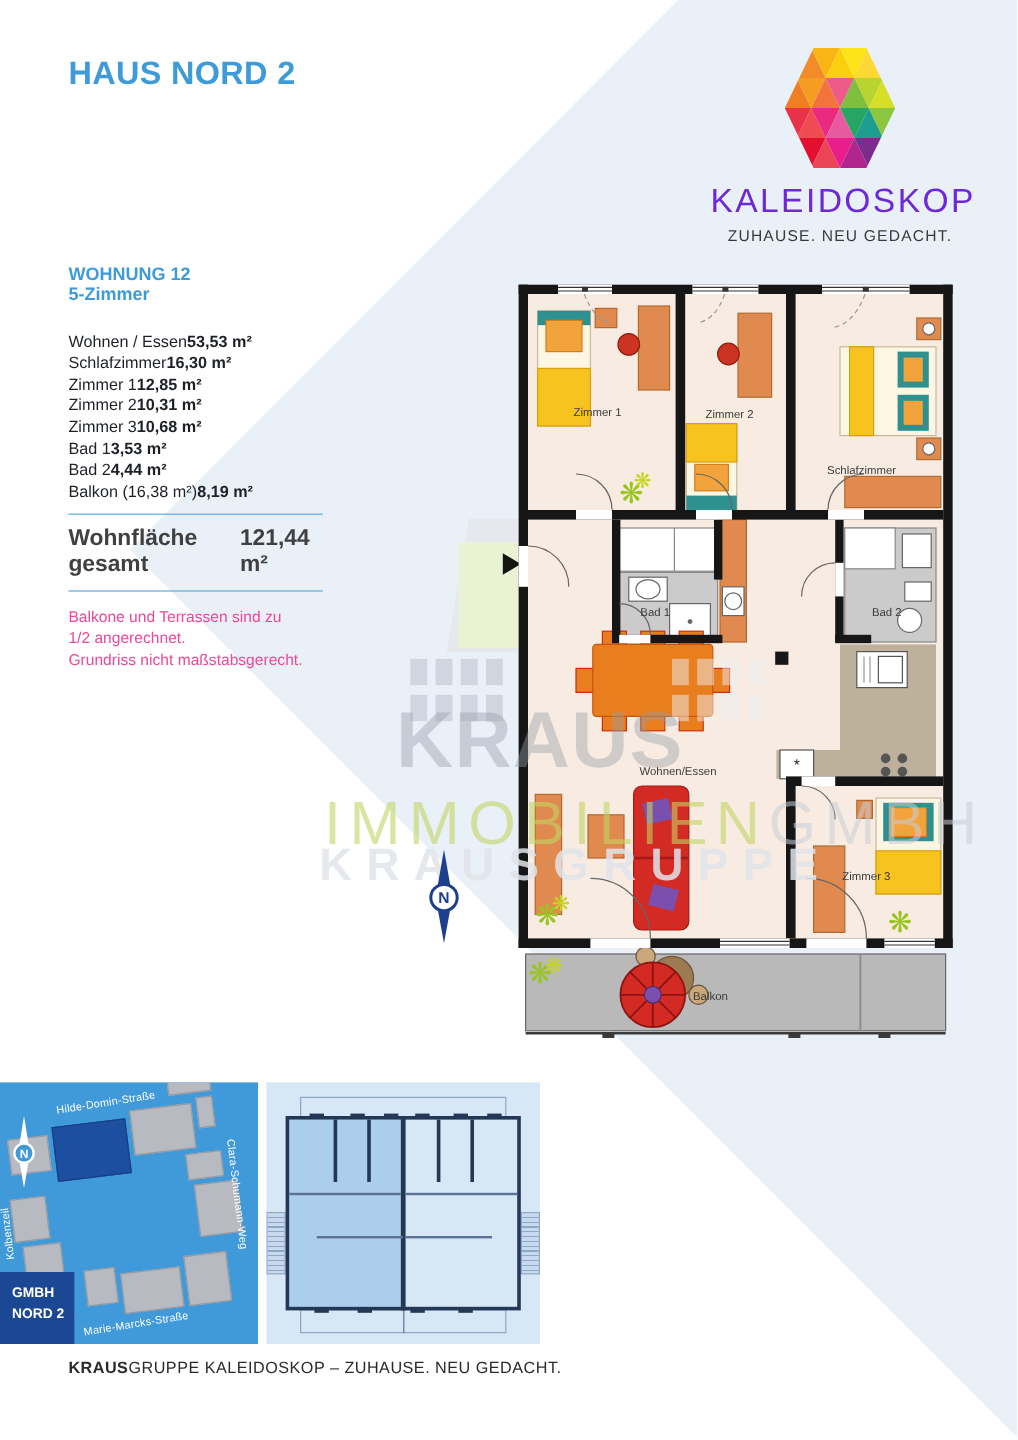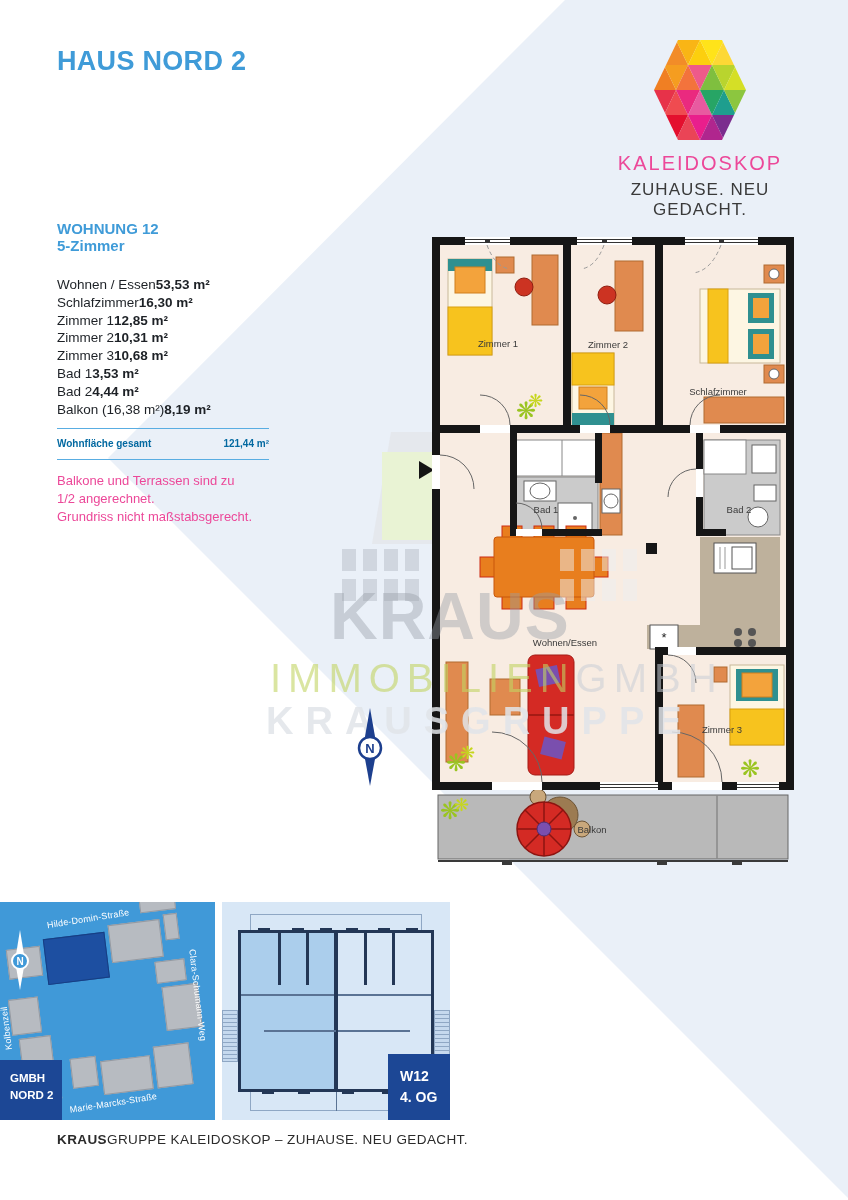--- a/index.html
+++ b/index.html
@@ -16,42 +16,42 @@
     clip-path:polygon(565px 0px, 848px 0px, 848px 1198px, 108px 458px);
     z-index:0;
   }
   
   .header { position:absolute; left:57px; top:46px; z-index:5; }
   .header .project { color:#3f9bd8; font-size:27px; font-weight:bold; letter-spacing:.3px; }
   .header .unit { color:#23272c; font-size:27px; font-weight:bold; letter-spacing:.2px; margin-top:2px; }
   
   .logo { position:absolute; left:592px; top:38px; width:216px; text-align:center; z-index:5; }
   .logo svg { display:block; margin:0 auto; }
-  .logo .brand { margin-top:10px; font-size:20px; letter-spacing:2px; color:#ec4899; font-weight:400; }
-  .logo .tagline { margin-top:5px; font-size:17px; letter-spacing:1px; color:#3a3a3a; }
+  .logo .brand { margin-top:10px; font-size:28px; letter-spacing:2px; color:#6d28d9; font-weight:400; }
+  .logo .tagline { margin-top:5px; font-size:13px; letter-spacing:1px; color:#3a3a3a; }
   
   .info { position:absolute; left:57px; top:220px; width:212px; z-index:5; }
   .info .t1 { color:#3f9bd8; font-size:15px; font-weight:bold; }
   .info .t2 { color:#3f9bd8; font-size:15px; font-weight:bold; margin-bottom:22px; }
   .arow { display:flex; justify-content:flex-start; font-size:13.5px; color:#1d2126; line-height:17.8px; }
   .arow .val { font-weight:bold; }
   .rule { border:none; border-top:1.5px solid #59ade2; margin:10px 0 0 0; width:212px; }
-  .total { display:flex; justify-content:space-between; font-size:10px; font-weight:bold; color:#0369a1; margin-top:9px; }
+  .total { display:flex; justify-content:space-between; font-size:19px; font-weight:bold; color:#404040; margin-top:9px; }
   .rule2 { border:none; border-top:1.5px solid #59ade2; margin-top:10px; width:212px; }
   .notes { margin-top:12px; font-size:13px; color:#ec4899; line-height:18px; }
   
   .wm { position:absolute; z-index:4; pointer-events:none; white-space:nowrap; }
   .wm-silhouette { left:372px; top:432px; width:86px; height:112px; background:#e3e6ea; opacity:.8;
     clip-path:polygon(22% 0, 78% 0, 100% 100%, 0 100%); z-index:1; }
   .wm-squares { left:342px; top:549px; display:grid; grid-template-columns:repeat(4,14px); grid-auto-rows:22px; gap:8px 7px; }
   .wm-squares i { background:rgba(165,172,182,.38); display:block; }
   .wm-squares2 { left:560px; top:549px; display:grid; grid-template-columns:repeat(4,14px); grid-auto-rows:22px; gap:8px 7px; }
   .wm-squares2 i { background:rgba(235,237,240,.5); display:block; }
   .wm-kraus { left:330px; top:578px; font-size:66px; font-weight:bold; letter-spacing:1px; color:rgba(150,158,168,.42); }
-  .wm-immo { left:270px; top:656px; font-size:40px; letter-spacing:7px; font-weight:400; }
+  .wm-immo { left:270px; top:656px; font-size:51px; letter-spacing:7px; font-weight:400; }
   .wm-immo .grn { color:rgba(193,212,98,.6); }
   .wm-immo .gry { color:rgba(200,206,214,.55); }
   .wm-gruppe { left:266px; top:700px; font-size:38px; font-weight:bold; letter-spacing:12px; color:rgba(224,228,233,.85); }
   
   .entry-pad { position:absolute; left:382px; top:452px; width:54px; height:88px; background:#e9f3d4; z-index:2; }
   .entry-arrow { position:absolute; left:419px; top:461px; width:0; height:0; z-index:3;
     border-top:9px solid transparent; border-bottom:9px solid transparent; border-left:15px solid #141414; }
   .compass { position:absolute; left:350px; top:708px; z-index:6; }
   
   .plan { position:absolute; left:432px; top:237px; z-index:3; }
@@ -475,22 +475,18 @@
     <div class="fm-wall" style="left:36px;top:26px;width:12px;height:4px;"></div>
     <div class="fm-wall" style="left:70px;top:26px;width:12px;height:4px;"></div>
     <div class="fm-wall" style="left:98px;top:26px;width:12px;height:4px;"></div>
     <div class="fm-wall" style="left:124px;top:26px;width:12px;height:4px;"></div>
     <div class="fm-wall" style="left:156px;top:26px;width:12px;height:4px;"></div>
     <div class="fm-wall" style="left:184px;top:26px;width:12px;height:4px;"></div>
     <div class="fm-wall" style="left:40px;top:188px;width:12px;height:4px;"></div>
     <div class="fm-wall" style="left:76px;top:188px;width:12px;height:4px;"></div>
     <div class="fm-wall" style="left:120px;top:188px;width:12px;height:4px;"></div>
     <div class="fm-wall" style="left:160px;top:188px;width:12px;height:4px;"></div>
-    <div class="fm-badge">
-      <div>W12</div>
-      <div>4. OG</div>
-    </div>
   </div>
 
   <div class="footer">
     <b>KRAUS</b><span>GRUPPE KALEIDOSKOP – ZUHAUSE. NEU GEDACHT.</span>
   </div>
 </div>
 
 </body></html>

